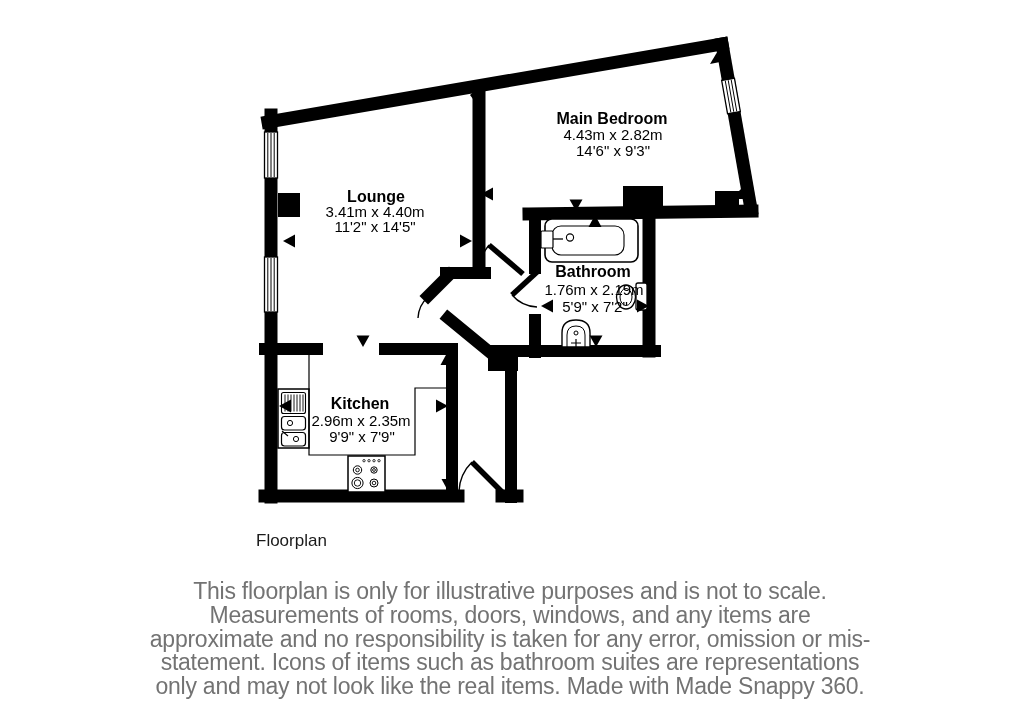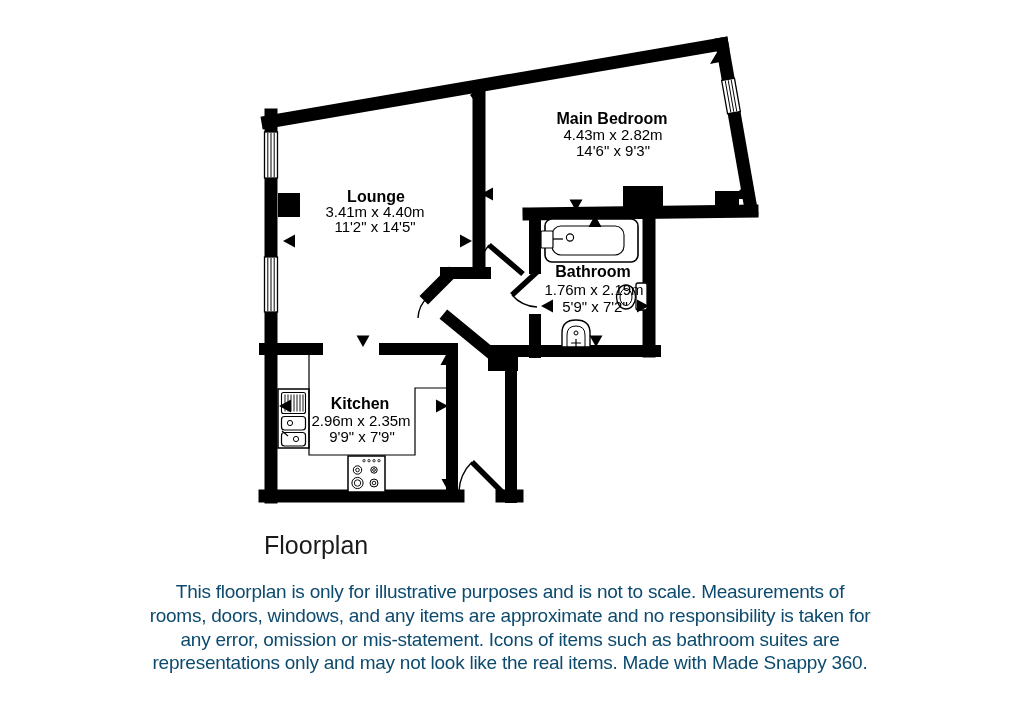--- a/index.html
+++ b/index.html
@@ -4,27 +4,27 @@
 <style>
   html,body{margin:0;padding:0;background:#fff;}
   #canvas{
     position:relative;width:1020px;height:708px;background:#ffffff;overflow:hidden;
     font-family:"Liberation Sans", sans-serif;
   }
   #plan-svg{position:absolute;left:0;top:0;}
   .room-name{font:bold 16px "Liberation Sans",sans-serif;fill:#000;}
   .room-dim{font:15px "Liberation Sans",sans-serif;fill:#000;}
   #floorplan-label{
-    position:absolute;left:264px;top:531px;
-    font-size:25px;color:#1a1a1a;
+    position:absolute;left:256px;top:531px;
+    font-size:17px;color:#1a1a1a;
   }
   #disclaimer{
     position:absolute;top:580px;left:50%;transform:translateX(-50%);
     width:724px;text-align:center;
-    font-size:19px;line-height:23.8px;letter-spacing:-0.25px;color:#0c4a6e;
+    font-size:23px;line-height:23.8px;letter-spacing:-0.25px;color:#737373;
   }
 </style>
 </head>
 <body>
 
 <div id="canvas">
 
   <svg id="plan-svg" width="1020" height="708" viewBox="0 0 1020 708">
 
     <g stroke="#000" fill="none" stroke-linecap="square">

